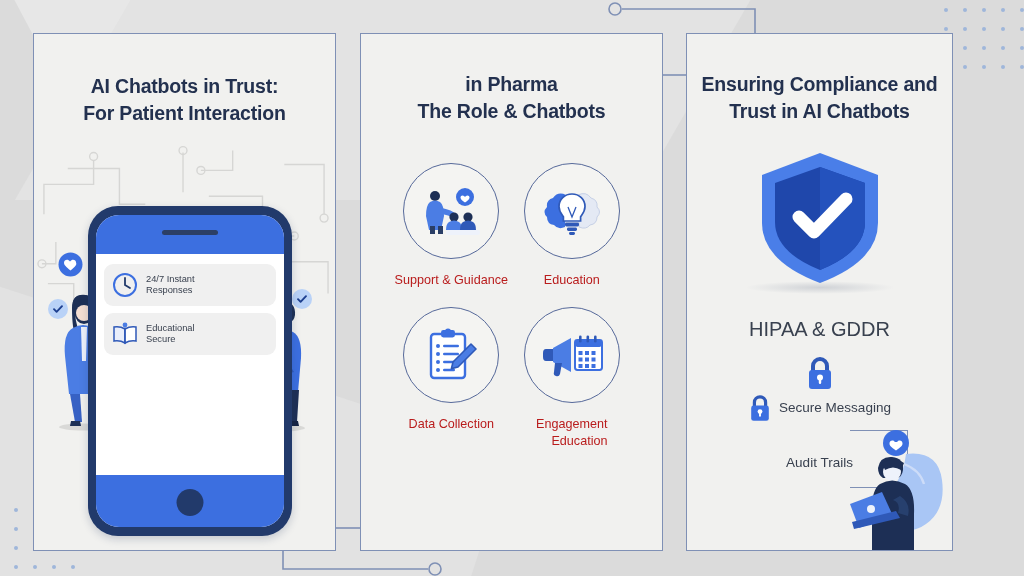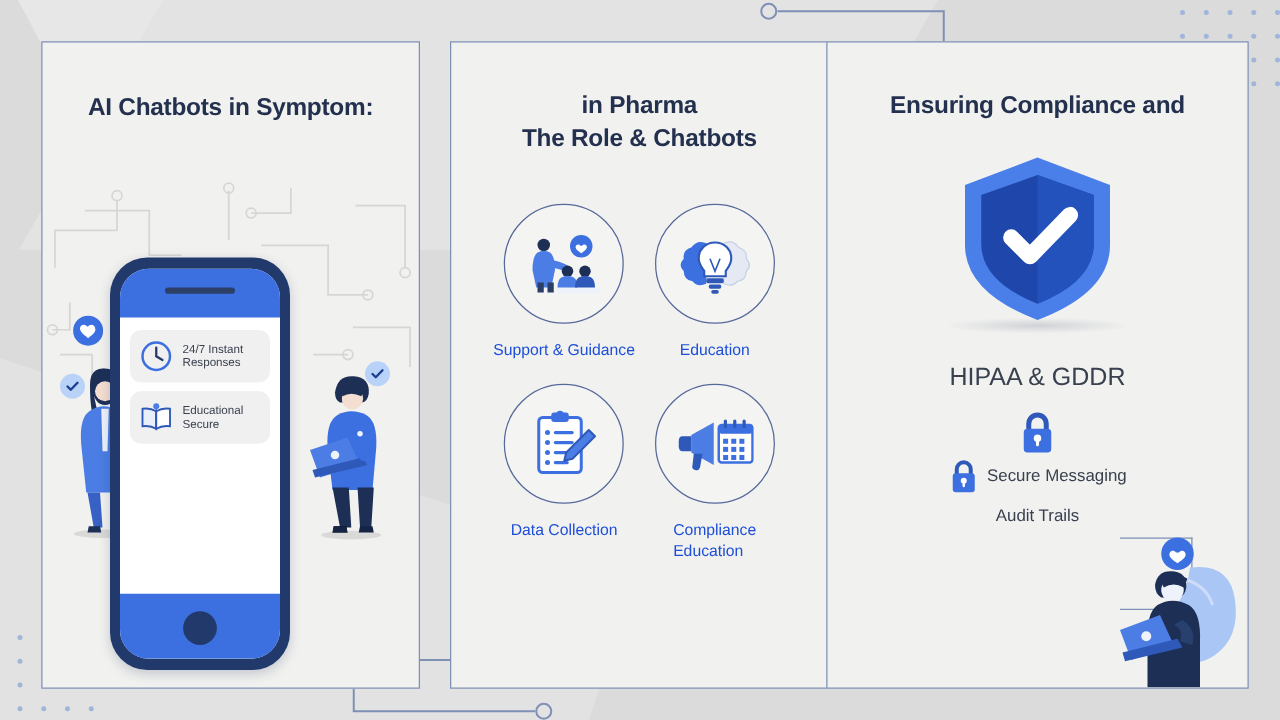--- a/index.html
+++ b/index.html
@@ -40,41 +40,41 @@
 
   
   .panel{
     position:absolute;
     background:#f1f1ef;
     border:1.6px solid #7f90b5;
     overflow:hidden;
   }
   #panel-1{ left:33px;  top:33px; width:303px; height:518px; }
   #panel-2{ left:360px; top:33px; width:303px; height:518px; }
-  #panel-3{ left:661px; top:33px; width:338px; height:518px; }
+  #panel-3{ left:686px; top:33px; width:267px; height:518px; }
 
   .panel-title{
     text-align:center;
     font-size:19.5px;
     font-weight:bold;
     color:#23314f;
     line-height:1.38;
     letter-spacing:-0.2px;
     padding:0 14px;
   }
   #panel-1 .panel-title{ margin-top:39px; }
   #panel-2 .panel-title{ margin-top:37px; }
   #panel-3 .panel-title{ margin-top:37px; }
 
   
   .circuit{ position:absolute; left:0; top:110px; width:100%; height:180px; }
   .phone-wrap{ position:absolute; left:0; top:140px; width:100%; height:378px; }
   .phone{
     position:absolute; left:54px; top:32px;
-    width:144px; height:330px;
+    width:204px; height:330px;
     background:#223a6b; border-radius:30px;
     box-shadow:0 3px 9px rgba(30,50,90,.22);
   }
   .phone-screen{
     position:absolute; left:8px; top:9px; right:8px; bottom:9px;
     background:#ffffff; border-radius:23px; overflow:hidden;
   }
   .phone-topbar{
     height:39px; background:#3c6fe0; position:relative;
   }
@@ -116,22 +116,22 @@
     display:grid; grid-template-columns:1fr 1fr;
     row-gap:18px; margin-top:38px; padding:0 30px;
   }
   .icon-cell{ display:flex; flex-direction:column; align-items:center; }
   .icon-circle{
     width:96px; height:96px; border-radius:50%;
     border:1.4px solid #56699a; background:#f4f4f2;
     display:flex; align-items:center; justify-content:center;
   }
   .icon-label{
-    margin-top:13px; font-size:12.6px; color:#1d4ed8;
-    text-align:left; line-height:1.35;
+    margin-top:13px; font-size:12.6px; color:#b91c1c;
+    text-align:right; line-height:1.35;
   }
 
   
   .shield-wrap{
     display:flex; flex-direction:column; align-items:center;
     margin-top:24px; position:relative;
   }
   .shield-shadow{
     position:absolute; top:132px; left:50%; transform:translateX(-50%);
     width:150px; height:13px; border-radius:50%;
@@ -140,21 +140,21 @@
   .compliance-text{
     margin-top:28px; text-align:center;
     font-size:20px; color:#39414f; line-height:1.45;
   }
   .lock-center{ display:flex; justify-content:center; margin-top:12px; }
   .secure-row{
     display:flex; align-items:center; justify-content:center;
     gap:7px; margin-top:4px;
   }
   .secure-row .lbl{ font-size:13.5px; color:#39414f; }
-  .audit-row{ text-align:center; margin-top:9px; }
+  .audit-row{ text-align:center; margin-top:31px; }
   .audit-row .lbl{ font-size:13.5px; color:#39414f; }
   .bracket{
     position:absolute; right:44px; top:396px;
     width:58px; height:58px;
     border-right:1.4px solid #7f90b5;
     border-top:1.4px solid #7f90b5;
     border-bottom:1.4px solid #7f90b5;
   }
   .corner-person{ position:absolute; right:0px; bottom:0px; width:104px; height:130px; }
 </style>
@@ -210,21 +210,22 @@
   <path d="M622,9 L755,9 L755,33" fill="none" stroke="#7f90b5" stroke-width="1.6"></path>
   <circle cx="615" cy="9" r="6" fill="none" stroke="#7f90b5" stroke-width="1.6"></circle>
   <path d="M663,75 L686,75" fill="none" stroke="#7f90b5" stroke-width="1.6"></path>
   <path d="M336,528 L360,528" fill="none" stroke="#7f90b5" stroke-width="1.6"></path>
   <path d="M283,551 L283,569 L428,569" fill="none" stroke="#7f90b5" stroke-width="1.6"></path>
   <circle cx="435" cy="569" r="6" fill="none" stroke="#7f90b5" stroke-width="1.6"></circle>
 </svg>
 
 <div class="panel" id="panel-1">
   <div class="panel-title">
-    <div>AI Chatbots in Symptom:</div>
+    <div>AI Chatbots in Trust:</div>
+    <div>For Patient Interaction</div>
   </div>
 
   <svg class="circuit" viewBox="0 0 303 180">
     <g fill="none" stroke="#d6d6d4" stroke-width="1.4">
       <path d="M10,70 L10,40 L60,40 L60,16"></path>
       <path d="M22,98 L22,120 L8,120"></path>
       <path d="M34,24 L86,24 L86,60 L112,60"></path>
       <path d="M150,8 L150,48"></path>
       <path d="M168,26 L200,26 L200,6"></path>
       <path d="M176,52 L230,52 L230,92 L262,92"></path>
@@ -431,31 +432,32 @@
             <rect x="37.5" y="25.5" width="4" height="4"></rect>
               <rect x="44" y="25.5" width="4" height="4"></rect>
             <rect x="50.5" y="25.5" width="4" height="4"></rect>
             <rect x="37.5" y="32" width="4" height="4"></rect>
               <rect x="44" y="32" width="4" height="4"></rect>
             <rect x="50.5" y="32" width="4" height="4"></rect>
           </g>
         </svg>
       </div>
       <div class="icon-label">
-        <div>Compliance</div>
+        <div>Engagement</div>
         <div>Education</div>
       </div>
     </div>
 
   </div>
 </div>
 
 <div class="panel" id="panel-3">
   <div class="panel-title">
     <div>Ensuring Compliance and</div>
+    <div>Trust in AI Chatbots</div>
   </div>
 
   <div class="shield-wrap">
     <div class="shield-shadow"></div>
     <svg width="132" height="138" viewBox="0 0 132 138">
       <path d="M66,4 L124,26 L124,74 q0,38 -58,60 q-58,-22 -58,-60 L8,26Z" fill="#4a7ee8"></path>
       <path d="M66,18 L111,34 L111,73 q0,30 -45,48 q-45,-18 -45,-48 L21,34Z" fill="#1f47ab"></path>
       <path d="M66,18 L111,34 L111,73 q0,30 -45,48 L66,18Z" fill="#2452bd"></path>
       <path d="M45,68 L60,83 L92,50" fill="none" stroke="#ffffff" stroke-width="13" stroke-linecap="round" stroke-linejoin="round"></path>
     </svg>

